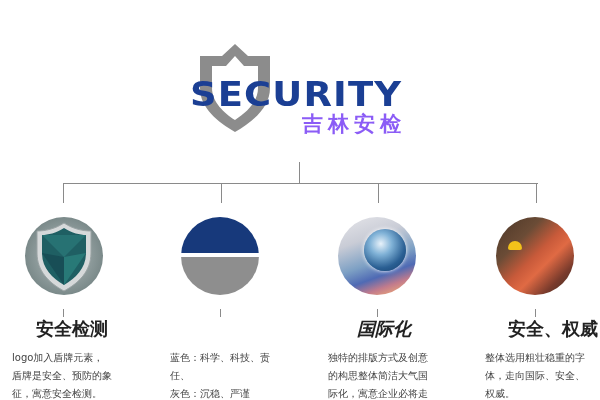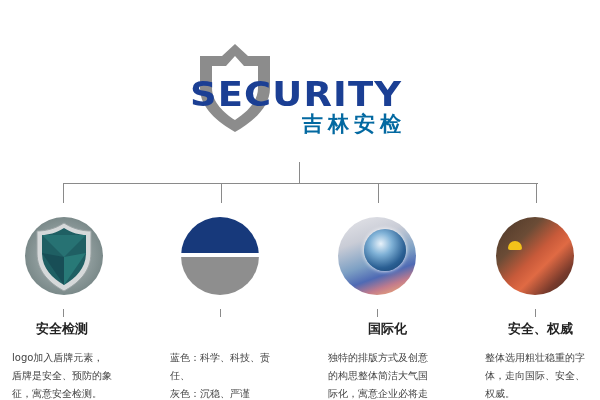--- a/index.html
+++ b/index.html
@@ -2,42 +2,42 @@
 <html><head>
   <meta charset="utf-8">
   <style>
     html, body { margin: 0; padding: 0; background: #ffffff; }
     body { width: 600px; height: 400px; position: relative; overflow: hidden; font-family: "DejaVu Sans", sans-serif; }
     .abs { position: absolute; }
 
     
     .shield-bg { left: 196px; top: 42px; width: 78px; height: 92px; }
     .logo-word { left: 190px; top: 78px; font-family: "DejaVu Sans", sans-serif; font-weight: bold; font-size: 33px; letter-spacing: 1px; color: #1b3f94; line-height: 33px; transform: scaleX(1.12); transform-origin: left top; white-space: nowrap; }
-    .logo-cn { left: 302px; top: 112px; font-size: 21px; font-weight: bold; letter-spacing: 5px; color: #0369a1; line-height: 24px; white-space: nowrap; }
+    .logo-cn { left: 302px; top: 112px; font-size: 21px; font-weight: bold; letter-spacing: 5px; color: #8b5cf6; line-height: 24px; white-space: nowrap; }
 
     
     .line { background: #8a8a8a; }
     .vline { width: 1px; }
     .hline { height: 1px; }
 
     
     .circle { width: 78px; height: 78px; border-radius: 50%; overflow: hidden; }
 
     .c1 { left: 25px; top: 217px; background: radial-gradient(circle at 50% 50%, #b7c1c2 0%, #7b8a8a 70%, #56625f 100%); }
     .c2 { left: 181px; top: 217px; }
     .c2 .top { position: absolute; left: 0; top: 0; width: 100%; height: 36px; background: #17397b; }
     .c2 .gap { position: absolute; left: 0; top: 36px; width: 100%; height: 4px; background: #ffffff; }
     .c2 .bot { position: absolute; left: 0; top: 40px; width: 100%; height: 38px; background: #8e8e8e; }
     .c3 { left: 338px; top: 217px; background: linear-gradient(160deg, #e6e6ea 0%, #c9ccd6 30%, #7da0c4 55%, #4f6ab4 70%, #c27b8c 82%, #e7a27a 92%, #ddd 100%); }
     .c3 .globe { position: absolute; left: 26px; top: 12px; width: 42px; height: 42px; border-radius: 50%; background: radial-gradient(circle at 40% 35%, #e8f2fa 0%, #7fb1d6 30%, #2a5f93 65%, #123a66 100%); box-shadow: 0 0 4px #ffffff; }
     .c4 { left: 496px; top: 217px; background: linear-gradient(135deg, #4a3526 0%, #6b4c36 30%, #c85a3a 50%, #e06a44 62%, #7a3b2c 80%, #3a2a22 100%); }
     .c4 .hat { position: absolute; left: 12px; top: 24px; width: 14px; height: 9px; border-radius: 7px 7px 2px 2px; background: #f3c21a; }
 
     
-    .title { font-size: 13px; color: #222; white-space: nowrap; line-height: 16px; font-weight: bold; }
+    .title { font-size: 18px; color: #222; white-space: nowrap; line-height: 16px; font-weight: bold; }
     .desc { font-size: 10px; color: #444; line-height: 18px; }
   </style>
 </head>
 <body>
 
 <svg class="abs shield-bg" viewBox="0 0 78 92">
   <path d="M39 2 L52 14 L74 14 L74 46 C74 66 56 80 39 90 C22 80 4 66 4 46 L4 14 L26 14 Z M39 14 L30 24 L16 24 L16 46 C16 60 28 71 39 78 C50 71 62 60 62 46 L62 24 L48 24 Z" fill="#8c8c8c" fill-rule="evenodd"></path>
 </svg>
 <div class="abs logo-word">SECURITY</div>
 <div class="abs logo-cn">吉林安检</div>
@@ -70,21 +70,21 @@
 <div class="abs line vline" style="left:220px; top:309px; height:8px;"></div>
 <div class="abs desc" style="left:170px; top:349px; width:100px;">
   <div>蓝色：科学、科技、责任、</div>
   <div>灰色：沉稳、严谨</div>
 </div>
 
 <div class="abs circle c3">
   <div class="globe"></div>
 </div>
 <div class="abs line vline" style="left:377px; top:309px; height:8px;"></div>
-<div class="abs title" style="left:368px; top:321px;">国际化</div>
+<div class="abs title" style="left:357px; top:321px;font-style:italic;">国际化</div>
 <div class="abs desc" style="left:328px; top:349px; width:102px;">独特的排版方式及创意的构思整体简洁大气国际化，寓意企业必将走出中国，走向国际。</div>
 
 <div class="abs circle c4">
   <div class="hat"></div>
 </div>
 <div class="abs line vline" style="left:535px; top:309px; height:8px;"></div>
 <div class="abs title" style="left:508px; top:321px;text-align:right;">安全、权威</div>
 <div class="abs desc" style="left:485px; top:349px; width:104px;">整体选用粗壮稳重的字体，走向国际、安全、权威。</div>
 
 </body></html>

